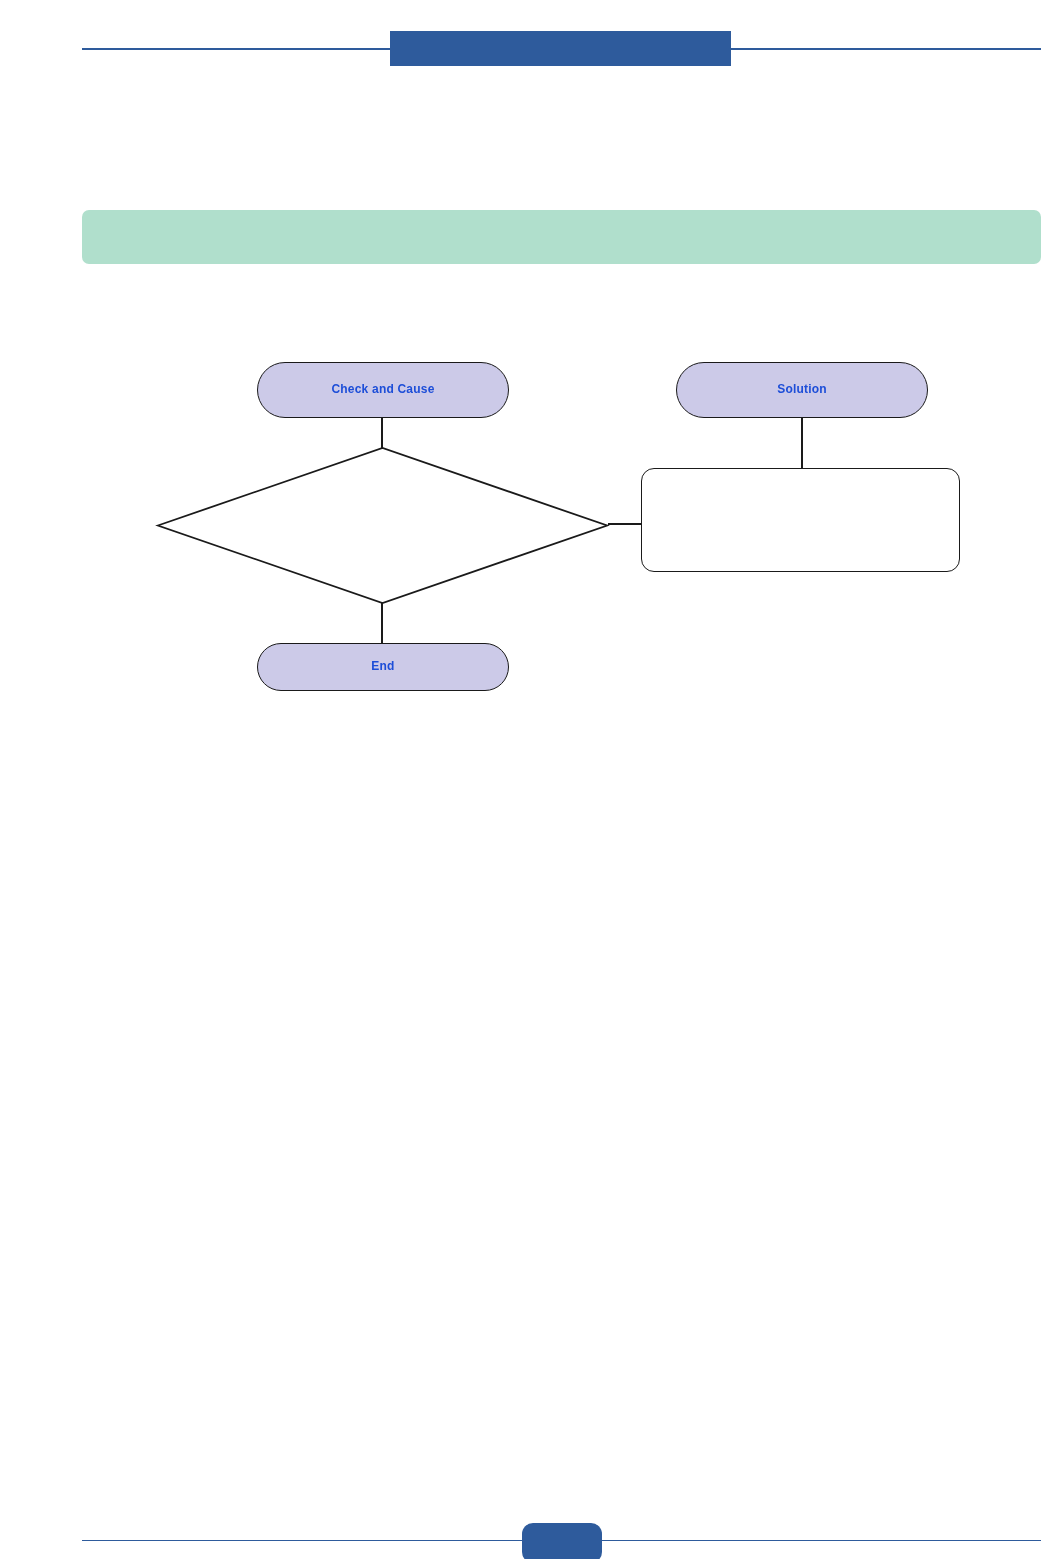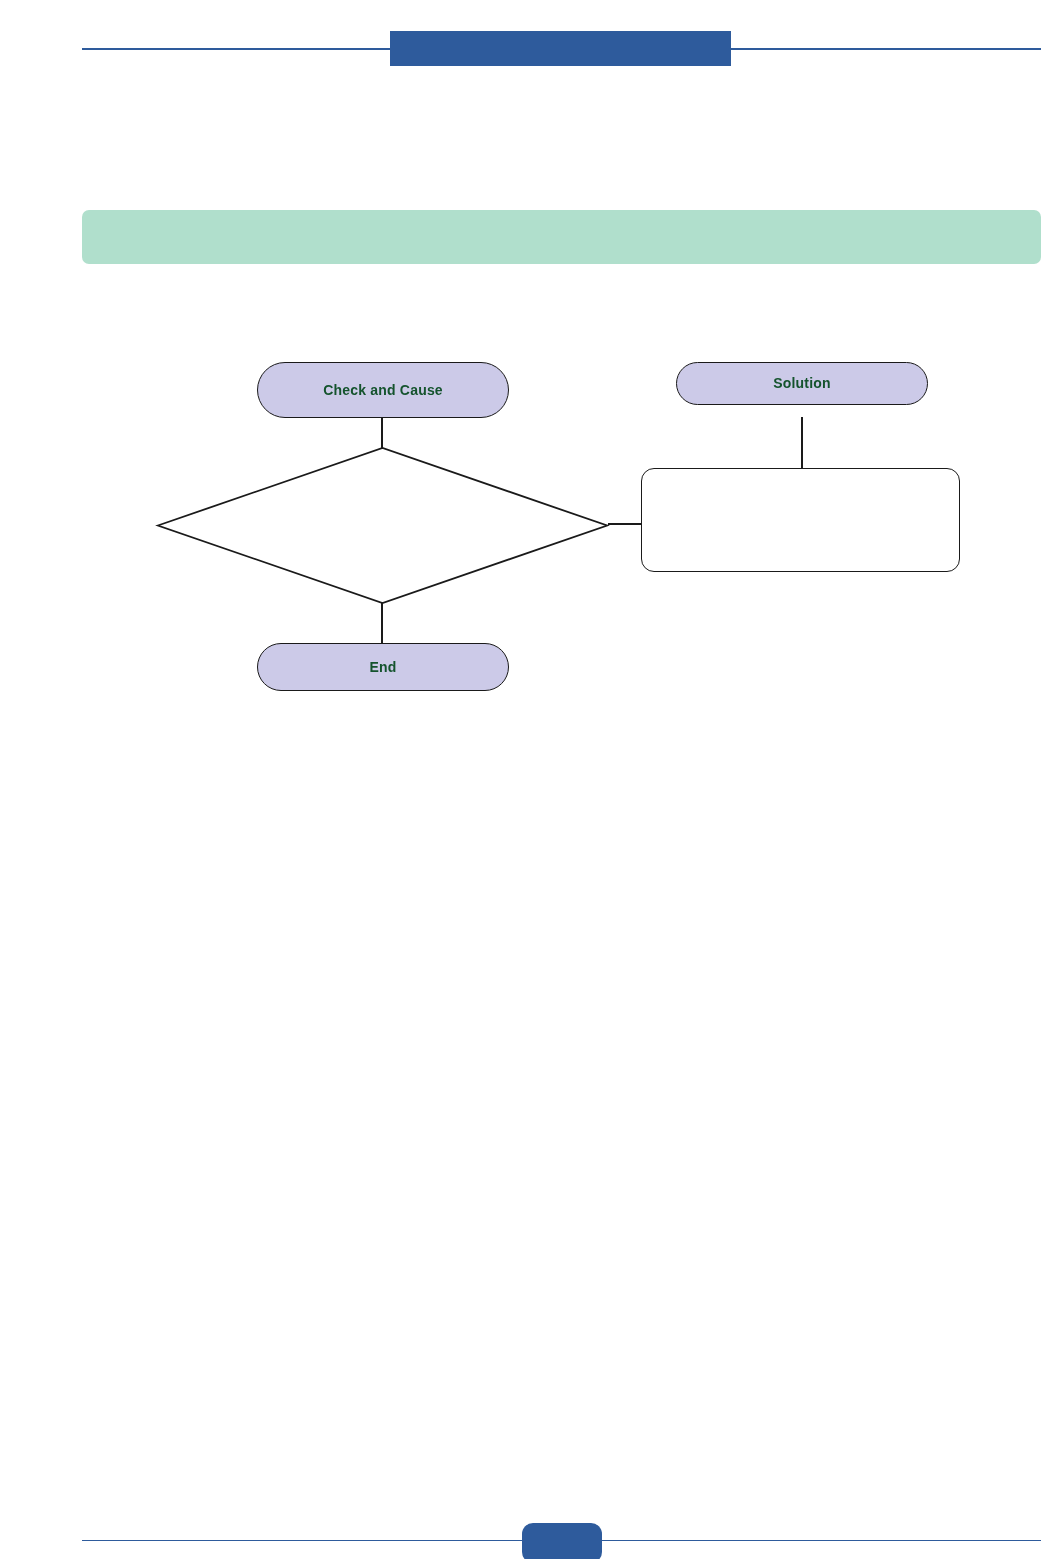--- a/index.html
+++ b/index.html
@@ -85,39 +85,39 @@
     position: absolute;
     box-sizing: border-box;
     background: #CCCAE8;
     border: 1.7px solid #1a1a1a;
     border-radius: 30px;
     display: flex;
     align-items: center;
     justify-content: center;
   }
   .node-pill .node-label {
-    font-size: 14px;
-    font-weight: bold;
-    color: #14532d;
+    font-size: 12px;
+    font-weight: bold;
+    color: #1d4ed8;
     letter-spacing: .2px;
     text-align: center;
     line-height: 1.15;
   }
 
   #node-check-and-cause {
     left: 257px;
     top: 62px;
     width: 252px;
     height: 56px;
   }
   #node-solution {
     left: 676px;
     top: 62px;
     width: 252px;
-    height: 43px;
+    height: 56px;
   }
   #node-end {
     left: 257px;
     top: 343px;
     width: 252px;
     height: 48px;
   }
 
   
   .node-decision {

